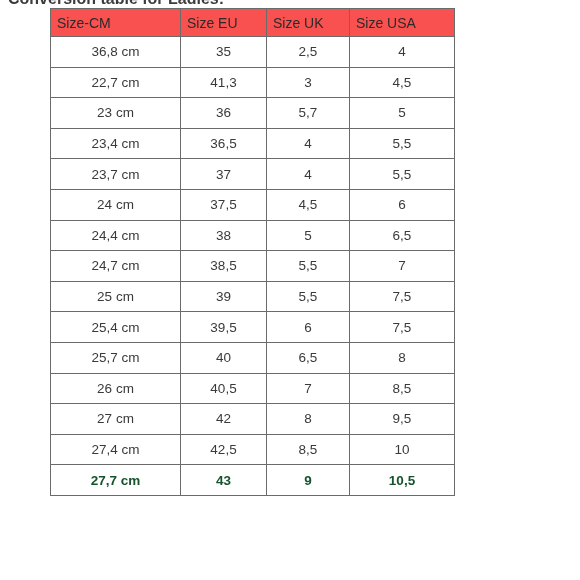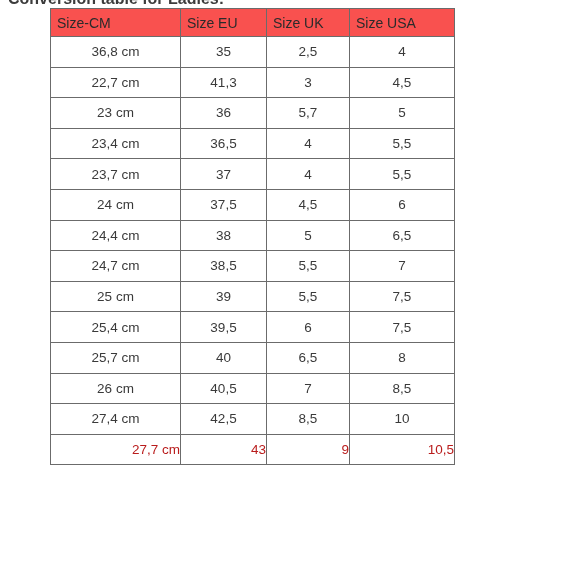--- a/index.html
+++ b/index.html
@@ -71,23 +71,22 @@
     color: #2b2b2b;
     font-weight: normal;
     font-size: 14px;
     text-align: left;
     padding-left: 6px;
     height: 27px;
     border-color: #6b6b6b;
   }
 
   #size-table tbody tr.last-row td {
-    color: #b91c1c;
-    font-weight: normal;
-    text-align: right;
+    color: #14532d;
+    font-weight: bold;
   }
 </style>
 </head>
 <body>
 
 <div id="page">
 
   <div id="title">Conversion table for Ladies:</div>
 
   <table id="size-table">
@@ -172,20 +171,26 @@
           <td>6,5</td>
           <td>8</td>
         </tr>
         <tr>
           <td>26 cm</td>
           <td>40,5</td>
           <td>7</td>
           <td>8,5</td>
         </tr>
         <tr>
+          <td>27 cm</td>
+          <td>42</td>
+          <td>8</td>
+          <td>9,5</td>
+        </tr>
+        <tr>
           <td>27,4 cm</td>
           <td>42,5</td>
           <td>8,5</td>
           <td>10</td>
         </tr>
         <tr class="last-row">
           <td>27,7 cm</td>
           <td>43</td>
           <td>9</td>
           <td>10,5</td>

